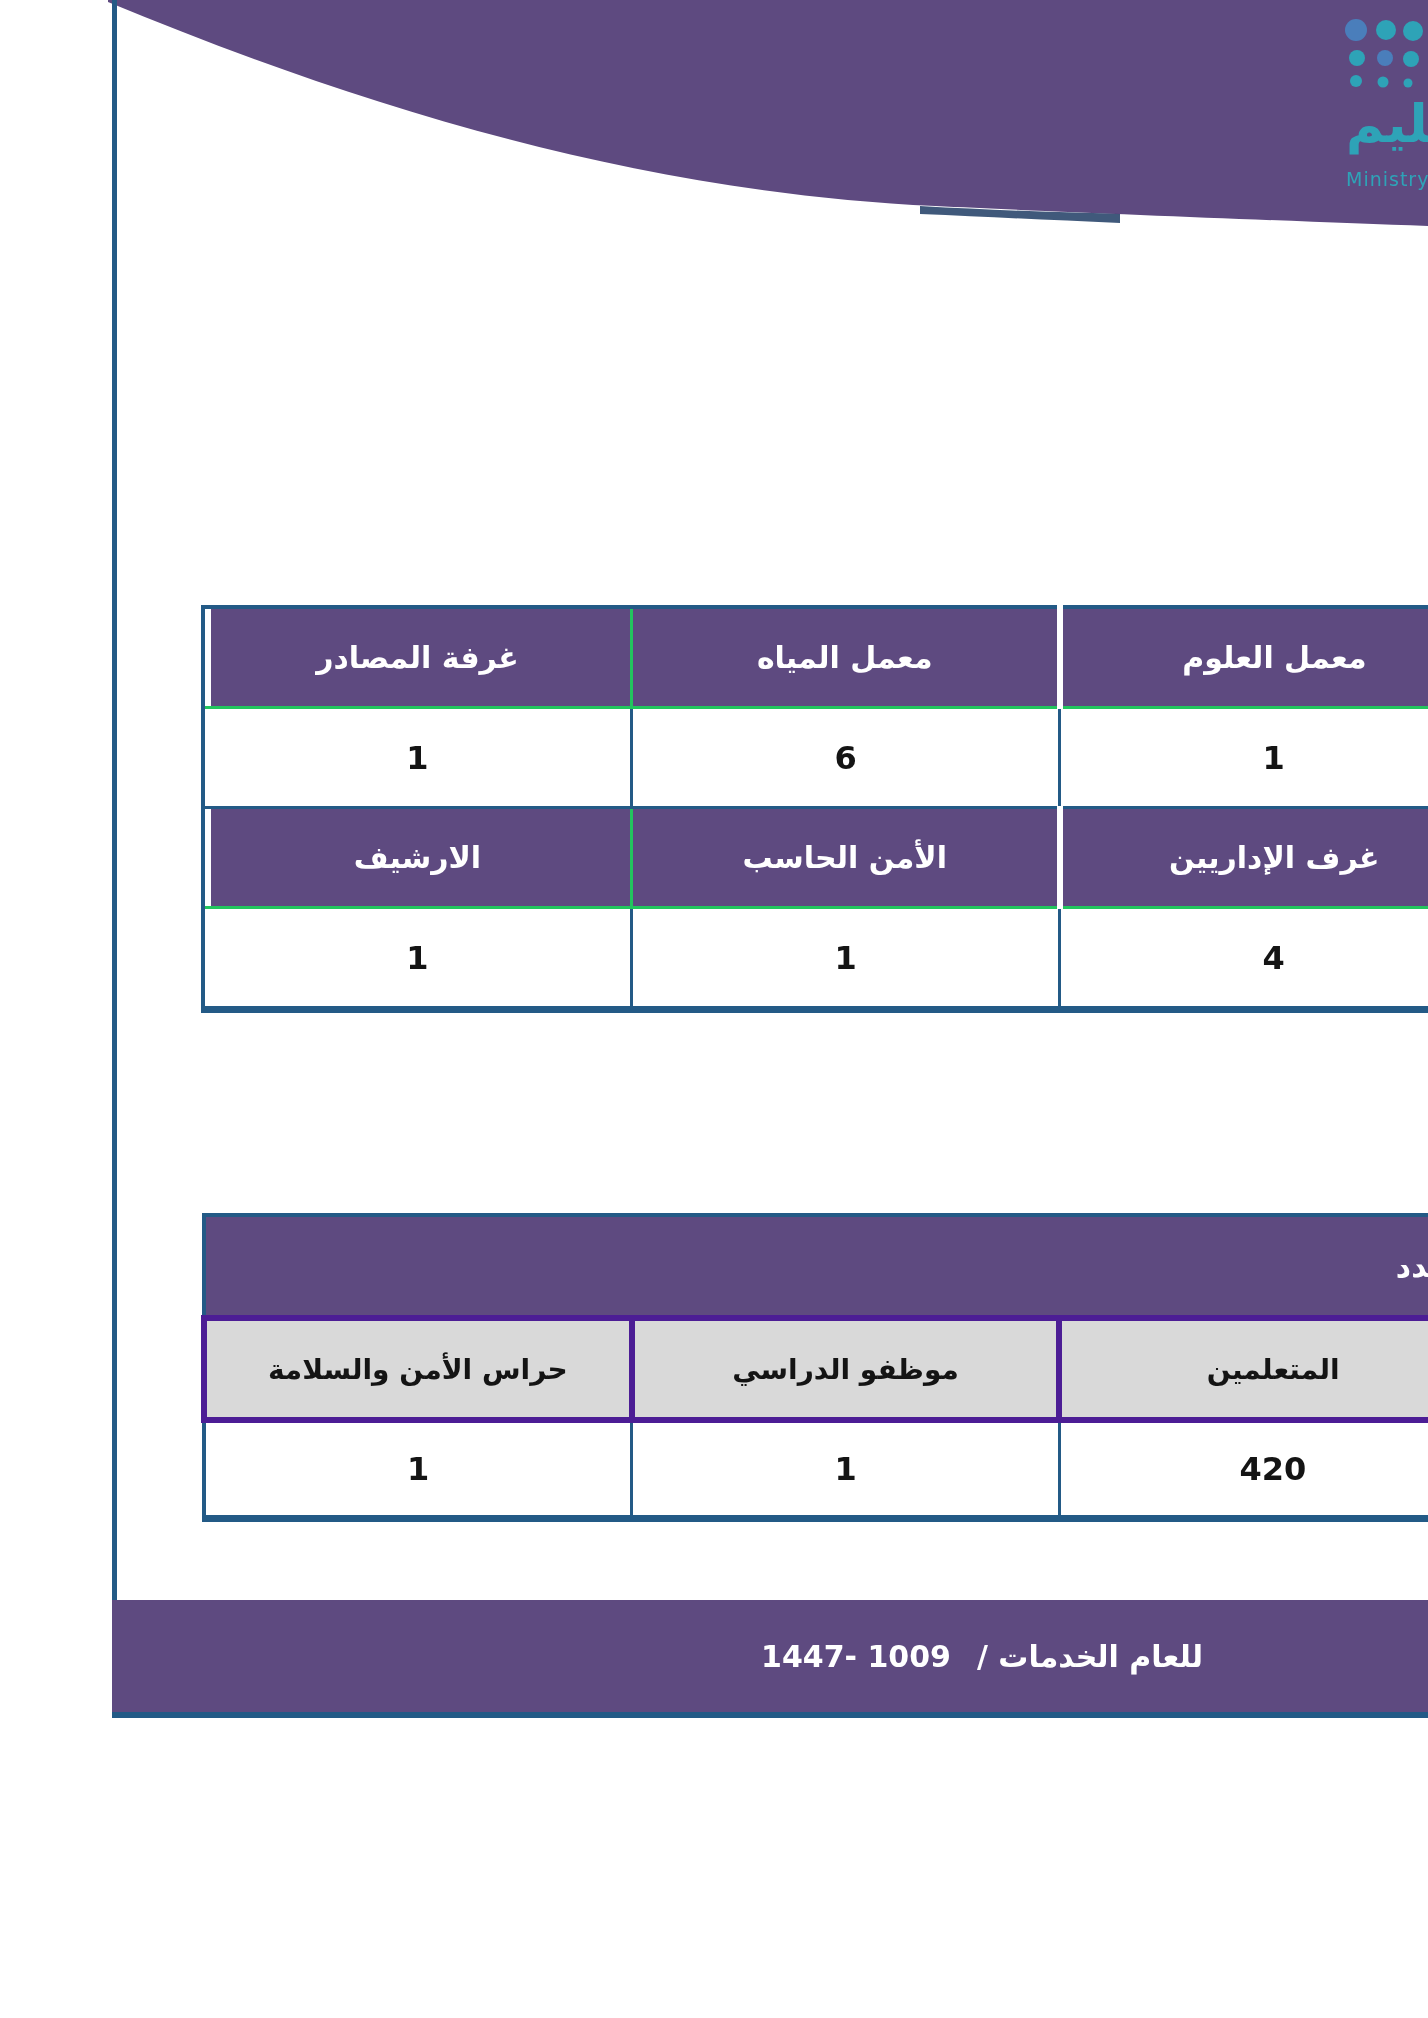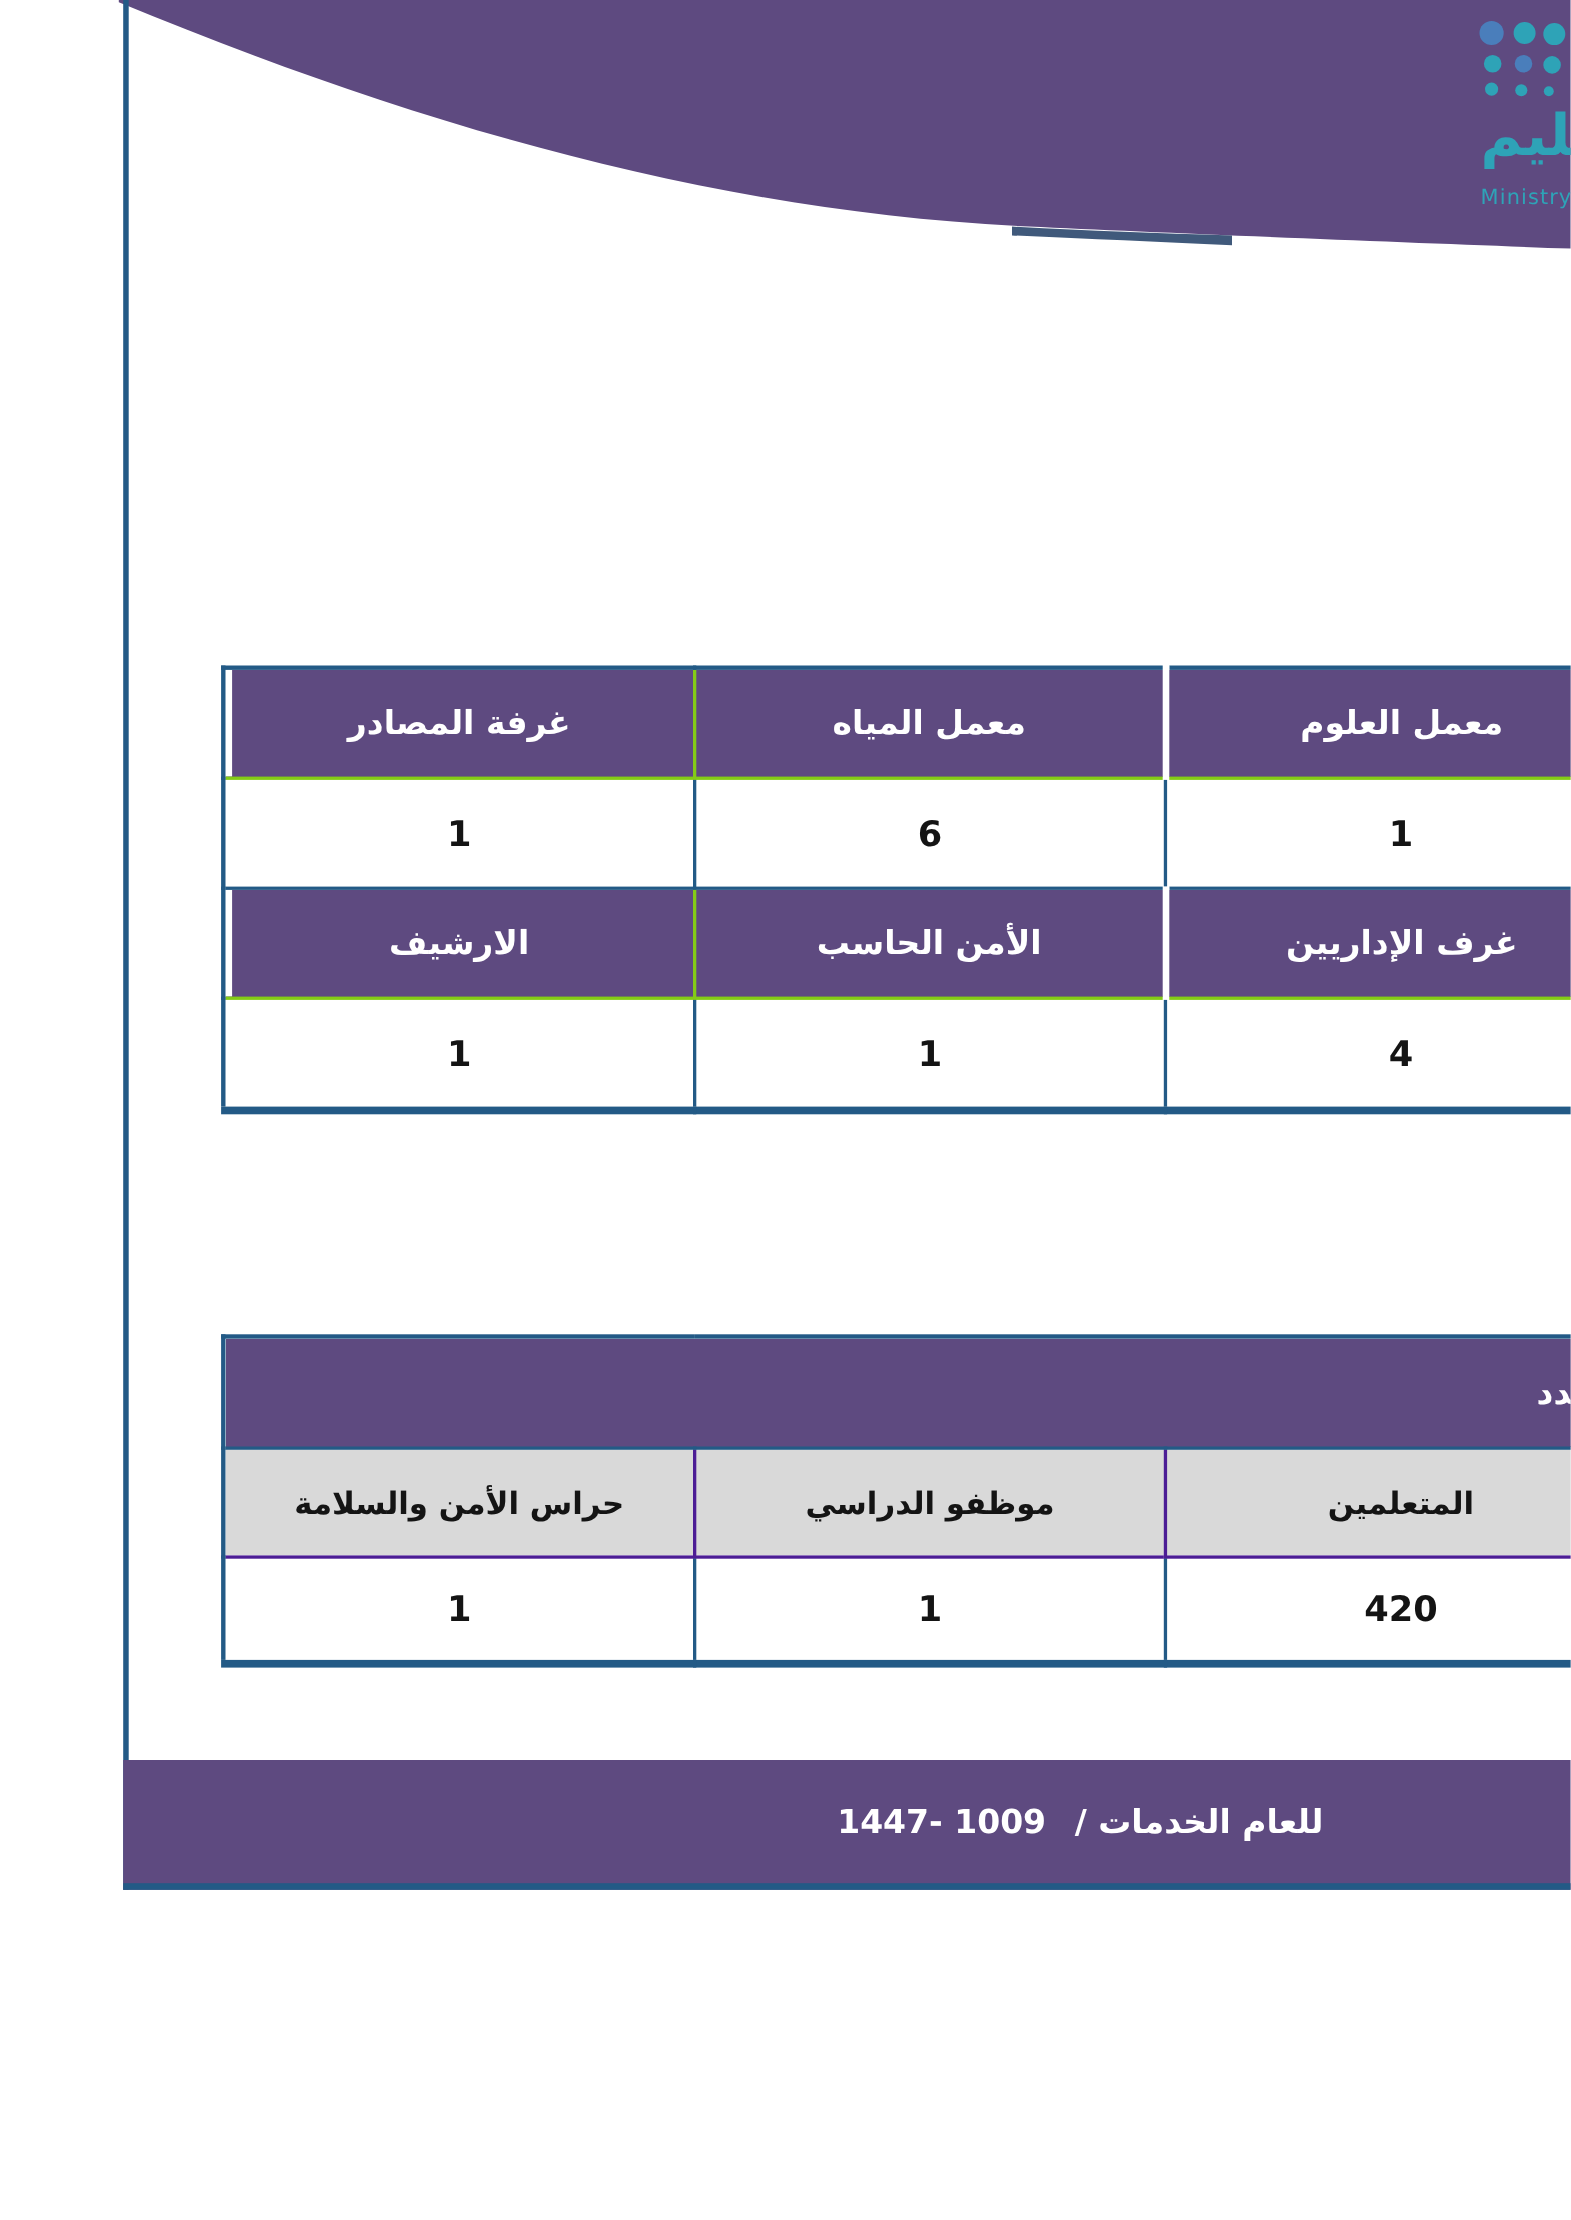--- a/index.html
+++ b/index.html
@@ -13,23 +13,23 @@
   .wave-svg{position:absolute;top:0;left:0;display:block;}
   
   .logo-dots{position:absolute;top:14px;left:1340px;}
   .logo-ar{position:absolute;left:1346px;top:98px;font-size:52px;line-height:1;color:#2EA3B7;font-weight:700;white-space:nowrap;}
   .logo-en{position:absolute;left:1346px;top:168px;font-size:19px;color:#2EA3B7;white-space:nowrap;letter-spacing:1px;}
   
   table.dtable{position:absolute;left:201px;border-collapse:collapse;direction:rtl;table-layout:fixed;width:1289px;border:4px solid #235A86;border-bottom:7px solid #235A86;}
   table.t1{top:605px;}
   table.t2{top:1213px;}
   .dtable td{text-align:center;vertical-align:middle;overflow:hidden;}
-  td.hcell{background:#5E4A80;color:#ffffff;font-weight:700;font-size:30px;height:95px;border:3px solid #84cc16;}
+  td.hcell{background:#5E4A80;color:#ffffff;font-weight:700;font-size:30px;height:95px;border:3px solid #22c55e;}
   td.vcell{background:#ffffff;color:#141414;font-weight:700;font-size:32px;height:95px;border:3px solid #235A86;}
-  td.gcell{background:#D9D9D9;color:#141414;font-weight:700;font-size:28px;height:94px;border:3px solid #4c1d95;}
+  td.gcell{background:#D9D9D9;color:#141414;font-weight:700;font-size:28px;height:94px;border:6px solid #4c1d95;}
   td.t2-title{background:#5E4A80;color:#ffffff;font-weight:700;font-size:30px;height:96px;text-align:right;padding-right:18px;border:3px solid #235A86;}
   td.t2v{height:90px;}
   
   td.wsep{border-left:6px solid #ffffff;}
   td.linset{box-shadow:inset 6px 0 0 #ffffff;}
   
   .footer{
     position:absolute;left:112px;top:1600px;width:1316px;height:118px;background:#5E4A80;
     border-bottom:6px solid #235A86;box-sizing:border-box;direction:rtl;
     display:flex;align-items:center;padding-right:225px;gap:26px;

